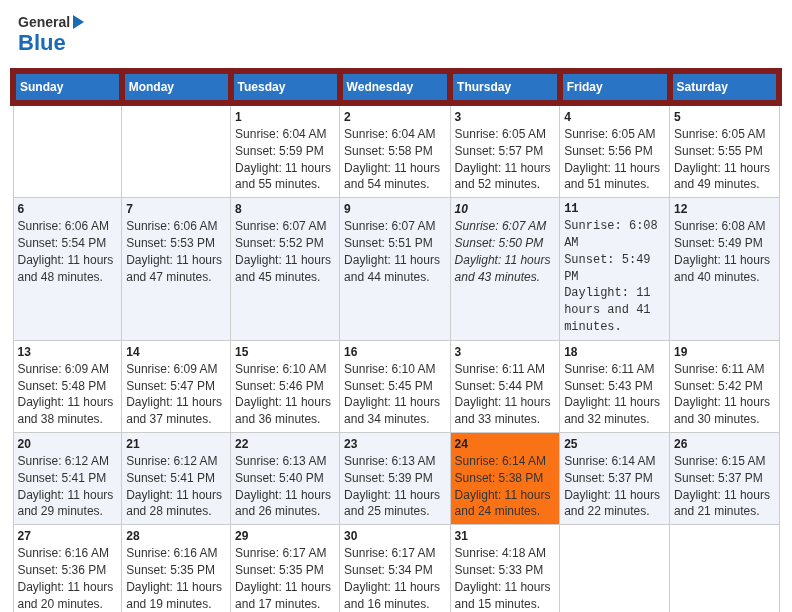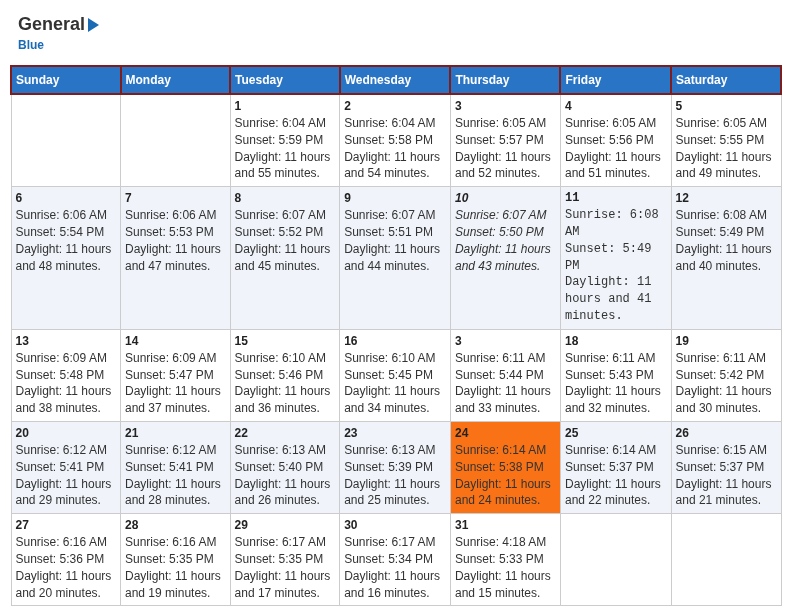--- a/index.html
+++ b/index.html
@@ -43,21 +43,21 @@
       border-collapse: collapse;
       font-size: 10.5px;
     }
     .calendar th {
       background: #2a74c5;
       color: #fff;
       padding: 6px 4px;
       text-align: left;
       font-weight: bold;
       font-size: 12px;
-      border: 2px solid #7f1d1d;
+      border: 6px solid #7f1d1d;
     }
     .calendar td {
       border: 1px solid #ccc;
       vertical-align: top;
       padding: 4px;
       width: 113px;
       min-height: 80px;
       background: #fff;
     }
     .calendar tr:nth-child(even) td {
@@ -77,25 +77,25 @@
     .empty-cell {
       background: #fff !important;
     }
   </style>
 </head>
 <body>
 
 <div class="header">
   <div class="logo">
     <div class="logo-line">
-      <span style="font-size:18px;font-weight:bold;color:#333;">General</span>
+      <span style="font-size:14px;font-weight:bold;color:#333;">General</span>
       <span style="display:inline-block;width:0;height:0;border-left:11px solid #1a6ab5;border-top:7px solid transparent;border-bottom:7px solid transparent;margin-left:3px;"></span>
     </div>
     <div>
-      <span style="font-size:12px;font-weight:bold;color:#1a6ab5;">Blue</span>
+      <span style="font-size:22px;font-weight:bold;color:#1a6ab5;">Blue</span>
     </div>
   </div>
   <div class="title-area">
     <div class="month-title"></div>
     <div class="location-title"></div>
   </div>
 </div>
 
 <table class="calendar">
   <thead>

